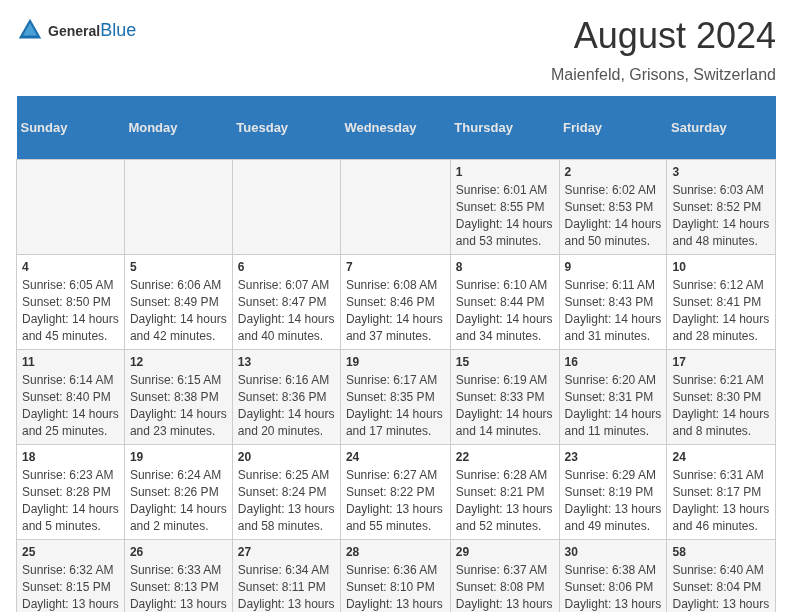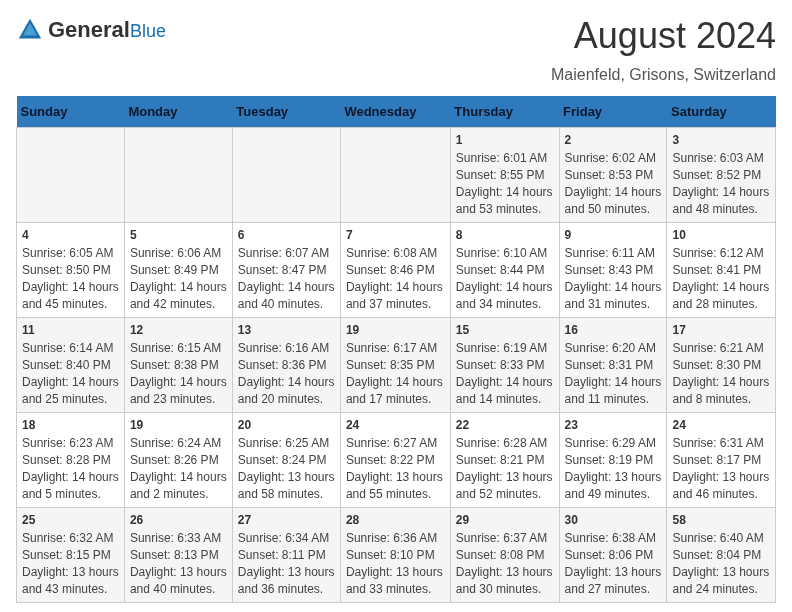--- a/index.html
+++ b/index.html
@@ -15,21 +15,21 @@
       justify-content: space-between;
       align-items: flex-start;
       margin-bottom: 12px;
     }
     .logo {
       display: flex;
       align-items: center;
       gap: 4px;
     }
     .logo-text-general {
-      font-size: 22px;
+      font-size: 14px;
       font-weight: bold;
       color: #333;
     }
     .logo-text-blue {
       font-size: 18px;
       font-weight: normal;
       color: #1a6faf;
     }
     .logo-icon {
       width: 28px;
@@ -49,22 +49,22 @@
       color: #555;
       margin-top: 10px;
     }
     table {
       width: 100%;
       border-collapse: collapse;
       font-size: 11px;
     }
     thead tr th {
       background-color: #2e7abd;
-      color: #0f172a;
-      padding: 8px 4px;
+      color: #e5e5e5;
+      padding: 24px 4px;
       text-align: left;
       font-size: 13px;
       font-weight: bold;
       margin-left: 11px;
     }
     tbody tr td {
       border: 1px solid #ccc;
       vertical-align: top;
       padding: 4px 5px;
       width: 113px;

